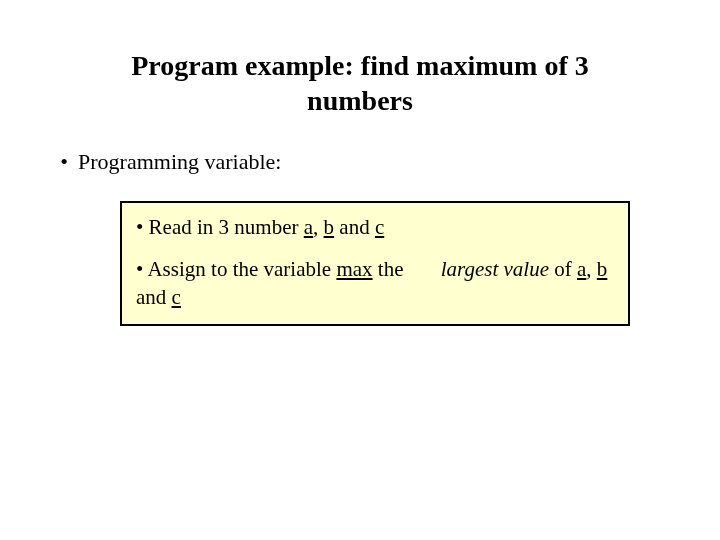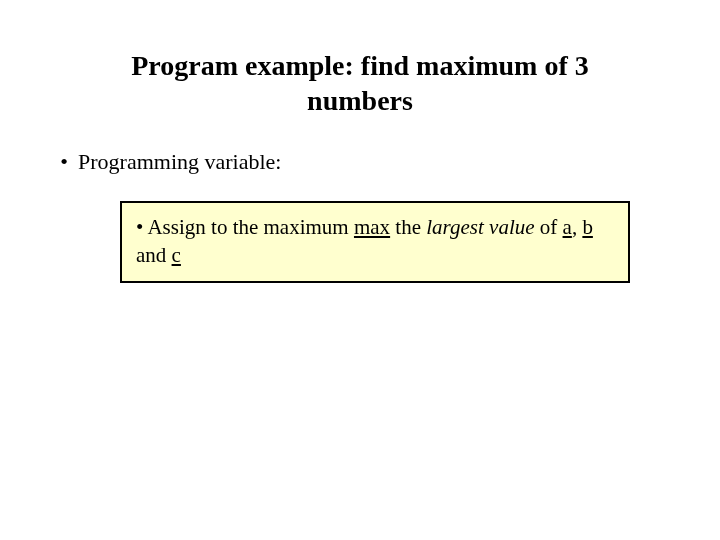--- a/index.html
+++ b/index.html
@@ -51,36 +51,39 @@
     line-height: 1.35;
   }
   .box p {
     margin: 0;
   }
   .box p + p {
     margin-top: 14px;
   }
   .u { text-decoration: underline; }
   .b { font-weight: normal; }
-  .i { font-style: italic; }
+  .i { font-style: italic; margin-left: 32px; }
 </style>
 </head>
 <body>
 
 <div class="slide">
 
   <div class="title">Program example: find maximum of 3 numbers</div>
 
   <div class="content">
 
     <div class="bullet-row">
       <div class="bullet-dot">•</div>
       <div class="bullet-text">Programming variable:</div>
     </div>
 
     <div class="box">
       <p>
-        <span>•</span><span> Assign to the maximum </span><span class="b u">max</span><span> the </span><span class="b i">largest value</span><span> of </span><span class="u">a</span><span>, </span><span class="u">b</span><span> and </span><span class="u">c</span>
+        <span>•</span><span> Read in 3 number </span><span class="u">a</span><span>, </span><span class="u">b</span><span> and </span><span class="u">c</span>
+      </p>
+      <p>
+        <span>•</span><span> Assign to the variable </span><span class="b u">max</span><span> the </span><span class="b i">largest value</span><span> of </span><span class="u">a</span><span>, </span><span class="u">b</span><span> and </span><span class="u">c</span>
       </p>
     </div>
 
   </div>
 </div>
 
 </body></html>

